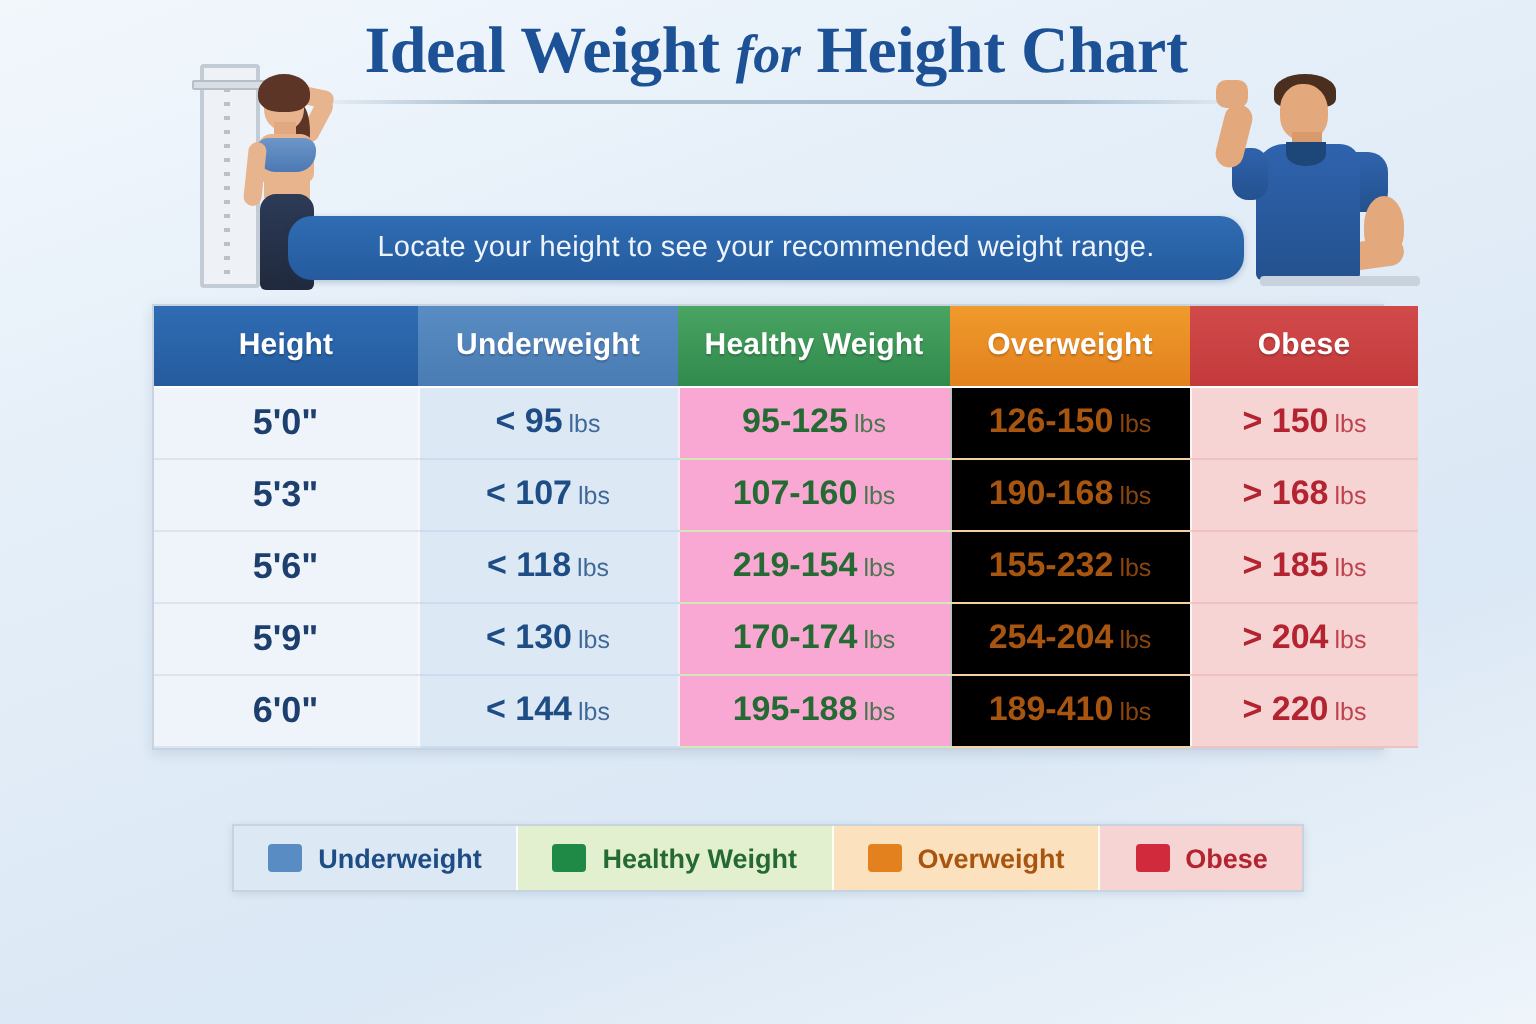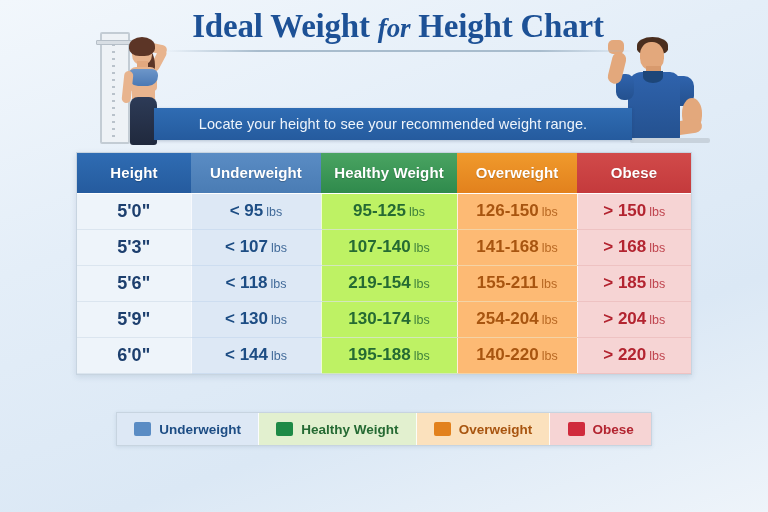--- a/index.html
+++ b/index.html
@@ -121,21 +121,21 @@
   .m-fist-l {
     position: absolute; left: -2px; top: 16px; width: 16px; height: 14px;
     background: #e3a87c; border-radius: 5px;
   }
   .m-ground {
     position: absolute; left: 20px; top: 114px; width: 80px; height: 5px;
     background: #c8d2dc; border-radius: 2px;
   }
 
   
-  #header { position: absolute; left: 14px; top: 0; width: 692px; height: 146px; }
+  #header { position: absolute; left: 4px; top: 0; width: 692px; height: 146px; }
 
   #page-title {
     position: absolute; left: 0; top: 8px; width: 768px;
     text-align: center;
     font-family: "Liberation Serif", serif;
     font-size: 33px;
     font-weight: bold;
     color: #1d5196;
     letter-spacing: -0.2px;
     white-space: nowrap;
@@ -168,20 +168,21 @@
   }
   #ribbon-tail-left  { left: 158px; clip-path: polygon(0% 50%, 60% 0%, 100% 10%, 100% 90%, 60% 100%); }
   #ribbon-tail-right { left: 552px; clip-path: polygon(0% 10%, 40% 0%, 100% 50%, 40% 100%, 0% 90%); }
 
   
   #subtitle-bar {
     position: absolute; left: 140px; top: 108px; width: 478px; height: 32px;
     background: linear-gradient(180deg,#2f6cb3 0%, #255b9e 100%);
     display: flex; align-items: center; justify-content: center;
     box-shadow: 0 1px 3px rgba(30,60,100,0.25);
+    border-radius: 12px;
   }
   #subtitle-text {
     color: #eef4fb; font-size: 14.5px; font-weight: 400;
     white-space: nowrap; letter-spacing: 0.1px;
   }
 
   
   #table-wrap {
     position: absolute; left: 76px; top: 152px; width: 616px;
     border: 1px solid #c7d4e0;
@@ -193,39 +194,39 @@
   thead th {
     height: 40px;
     color: #ffffff;
     font-size: 15px;
     font-weight: bold;
     text-align: center;
     letter-spacing: 0.1px;
     text-shadow: 0 1px 1px rgba(0,0,0,0.22);
     white-space: nowrap;
   }
-  th.h-height      { background: linear-gradient(180deg,#2f6cb3 0%,#255b9e 100%); width: 114px; }
+  th.h-height      { background: linear-gradient(180deg,#2f6cb3 0%,#255b9e 100%); width: 132px; }
   th.h-under       { background: linear-gradient(180deg,#5a8cc4 0%,#4a7cb4 100%); width: 130px; }
   th.h-healthy     { background: linear-gradient(180deg,#4aa462 0%,#2f8a4c 100%); width: 136px; }
   th.h-over        { background: linear-gradient(180deg,#f09a2c 0%,#e2811d 100%); width: 120px; }
   th.h-obese       { background: linear-gradient(180deg,#d14a4a 0%,#c43a3c 100%); width: 114px; }
 
   tbody td {
     height: 36px;
     text-align: center;
     font-size: 17px;
     font-weight: bold;
     border-top: 1px solid #ffffff;
     border-bottom: 1px solid #d9e3ec;
     white-space: nowrap;
   }
   td.c-height  { background: #eef4fa; color: #1d3f6e; font-size: 18px; border-bottom-color:#dbe5ef; }
   td.c-under   { background: #dde8f5; color: #1d4d84; border-bottom-color:#cdddf0; }
-  td.c-healthy { background: #bef264; color: #256a33; border-bottom-color:#d3e7bc;margin-left:40px; }
-  td.c-over    { background: #fdba74; color: #a85510; border-bottom-color:#f4d3a6; }
+  td.c-healthy { background: #f9a8d4; color: #256a33; border-bottom-color:#d3e7bc;margin-left:40px; }
+  td.c-over    { background: #000000; color: #a85510; border-bottom-color:#f4d3a6; }
   td.c-obese   { background: #f6d4d4; color: #b32430; border-bottom-color:#eec2c2; }
 
   td.c-under, td.c-healthy, td.c-over, td.c-obese { border-left: 1px solid rgba(255,255,255,0.75); }
 
   .unit {
     font-size: 12.5px;
     font-weight: normal;
     margin-left: 3px;
     opacity: 0.82;
   }
@@ -315,43 +316,43 @@
         <tr>
           <td class="c-height"><span>5'0"</span></td>
           <td class="c-under"><span>&lt; 95</span><span class="unit">lbs</span></td>
           <td class="c-healthy"><span>95-125</span><span class="unit">lbs</span></td>
           <td class="c-over"><span>126-150</span><span class="unit">lbs</span></td>
           <td class="c-obese"><span>&gt; 150</span><span class="unit">lbs</span></td>
         </tr>
         <tr>
           <td class="c-height"><span>5'3"</span></td>
           <td class="c-under"><span>&lt; 107</span><span class="unit">lbs</span></td>
-          <td class="c-healthy"><span>107-140</span><span class="unit">lbs</span></td>
-          <td class="c-over"><span>141-168</span><span class="unit">lbs</span></td>
+          <td class="c-healthy"><span>107-160</span><span class="unit">lbs</span></td>
+          <td class="c-over"><span>190-168</span><span class="unit">lbs</span></td>
           <td class="c-obese"><span>&gt; 168</span><span class="unit">lbs</span></td>
         </tr>
         <tr>
           <td class="c-height"><span>5'6"</span></td>
           <td class="c-under"><span>&lt; 118</span><span class="unit">lbs</span></td>
           <td class="c-healthy"><span>219-154</span><span class="unit">lbs</span></td>
-          <td class="c-over"><span>155-211</span><span class="unit">lbs</span></td>
+          <td class="c-over"><span>155-232</span><span class="unit">lbs</span></td>
           <td class="c-obese"><span>&gt; 185</span><span class="unit">lbs</span></td>
         </tr>
         <tr>
           <td class="c-height"><span>5'9"</span></td>
           <td class="c-under"><span>&lt; 130</span><span class="unit">lbs</span></td>
-          <td class="c-healthy"><span>130-174</span><span class="unit">lbs</span></td>
+          <td class="c-healthy"><span>170-174</span><span class="unit">lbs</span></td>
           <td class="c-over"><span>254-204</span><span class="unit">lbs</span></td>
           <td class="c-obese"><span>&gt; 204</span><span class="unit">lbs</span></td>
         </tr>
         <tr>
           <td class="c-height"><span>6'0"</span></td>
           <td class="c-under"><span>&lt; 144</span><span class="unit">lbs</span></td>
           <td class="c-healthy"><span>195-188</span><span class="unit">lbs</span></td>
-          <td class="c-over"><span>140-220</span><span class="unit">lbs</span></td>
+          <td class="c-over"><span>189-410</span><span class="unit">lbs</span></td>
           <td class="c-obese"><span>&gt; 220</span><span class="unit">lbs</span></td>
         </tr>
       </tbody>
   </table>
 </div>
 
 <div id="legend">
     <div class="legend-item lg-under">
       <span class="swatch" style="background: rgb(90, 140, 196);"></span>
       <span>Underweight</span>

